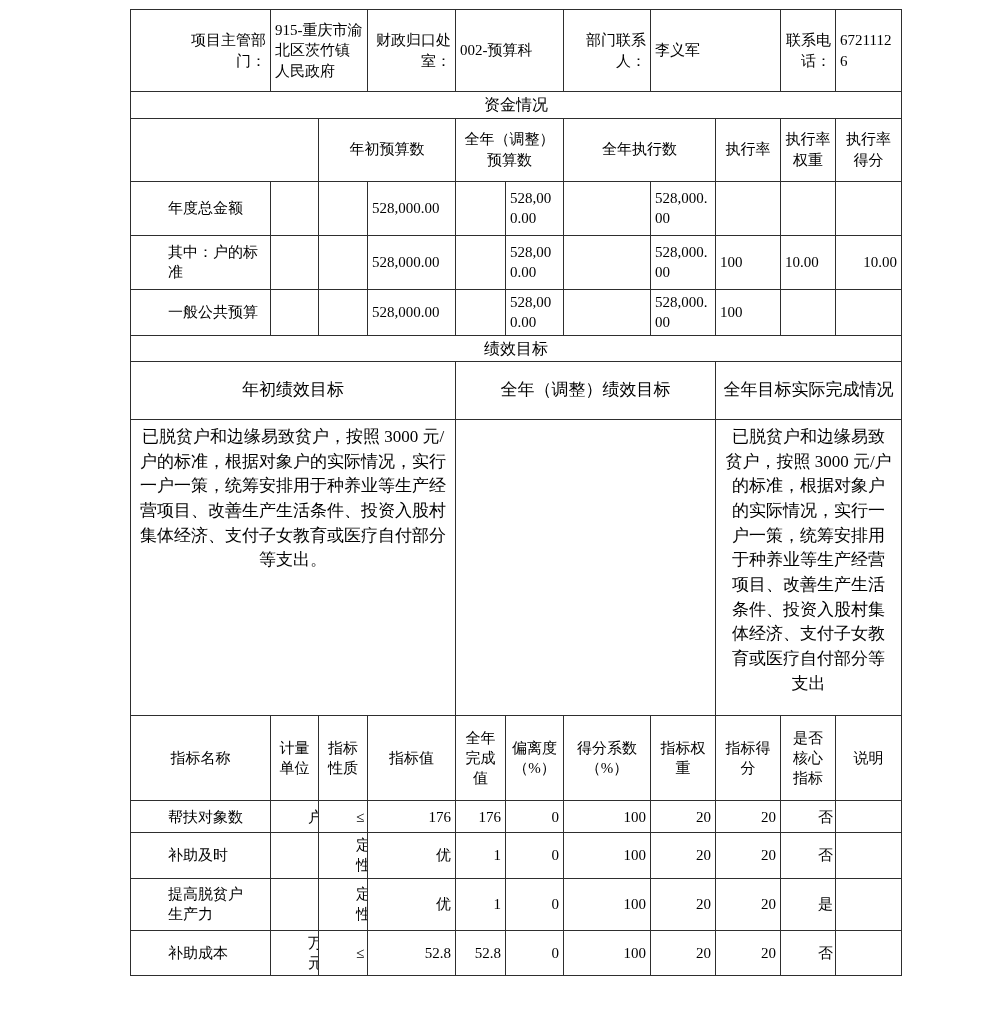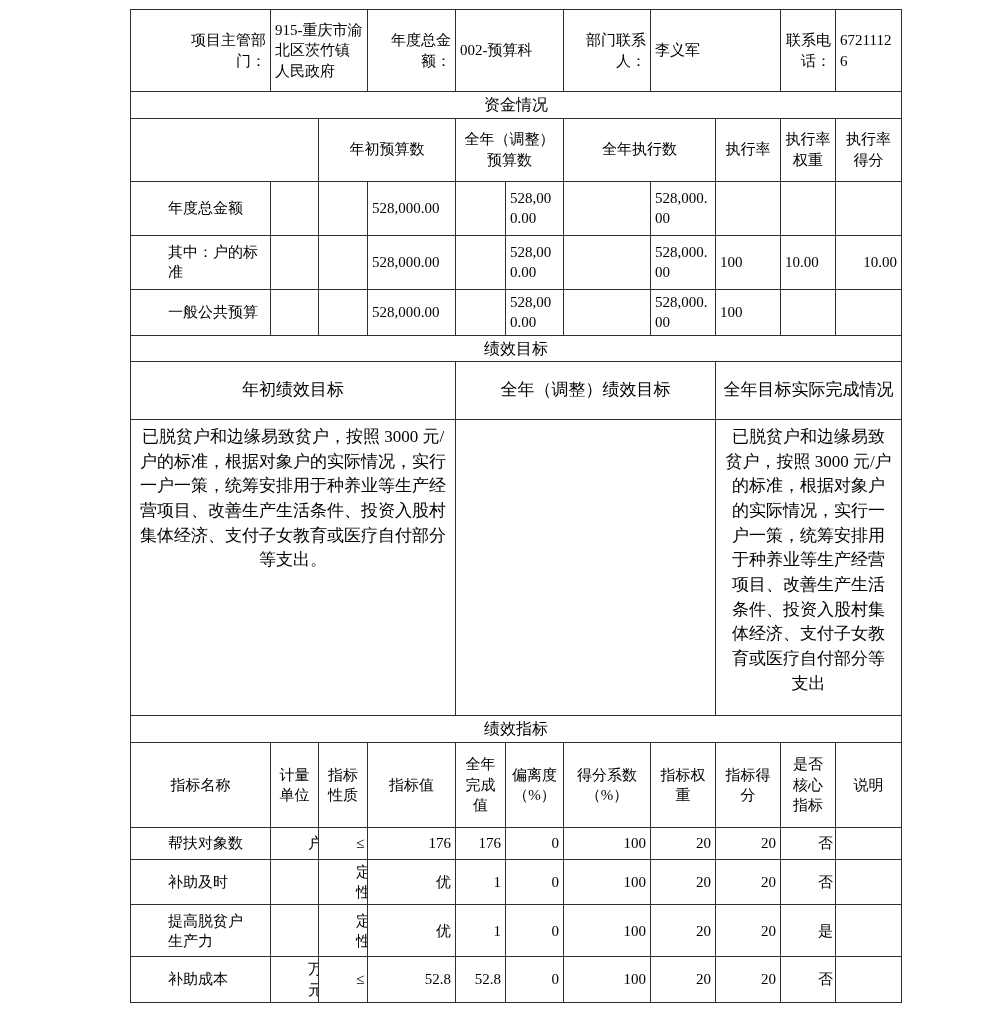--- a/index.html
+++ b/index.html
@@ -73,21 +73,21 @@
         <col style="width:65px">
     <col style="width:65px">
         <col style="width:55px">
         <col style="width:66px">
   </colgroup>
 
   <tbody>
         <tr class="r-info">
     <td class="lab lab-dept">项目主管部门：</td>
     <td class="val" colspan="2">915-重庆市渝北区茨竹镇人民政府</td>
-    <td class="lab">年度总金额：</td>
+    <td class="lab">财政归口处室：</td>
     <td class="val" colspan="2">002-预算科</td>
     <td class="lab">部门联系人：</td>
     <td class="val" colspan="2">李义军</td>
     <td class="lab">联系电话：</td>
     <td class="val">67211126</td>
   </tr>
 
   <tr class="r-sec">
     <td class="sec" colspan="11">资金情况</td>
   </tr>
@@ -148,23 +148,20 @@
     <td class="c" colspan="4">年初绩效目标</td>
     <td class="c" colspan="4">全年（调整）绩效目标</td>
     <td class="c" colspan="3">全年目标实际完成情况</td>
   </tr>
   <tr class="r-gbody">
     <td class="para" colspan="4">已脱贫户和边缘易致贫户，按照 3000 元/户的标准，根据对象户的实际情况，实行一户一策，统筹安排用于种养业等生产经营项目、改善生产生活条件、投资入股村集体经济、支付子女教育或医疗自付部分等支出。</td>
     <td class="para" colspan="4"></td>
     <td class="para" colspan="3">已脱贫户和边缘易致贫户，按照 3000 元/户的标准，根据对象户的实际情况，实行一户一策，统筹安排用于种养业等生产经营项目、改善生产生活条件、投资入股村集体经济、支付子女教育或医疗自付部分等支出</td>
   </tr>
 
-  <tr class="r-sec">
-    <td class="sec" colspan="11">绩效指标</td>
-  </tr>
   <tr class="r-ihead">
     <td class="c">指标名称</td>
     <td class="c">计量单位</td>
     <td class="c">指标性质</td>
     <td class="c">指标值</td>
     <td class="c">全年完成值</td>
     <td class="c">偏离度（%）</td>
     <td class="c">得分系数（%）</td>
     <td class="c">指标权重</td>
     <td class="c">指标得分</td>

